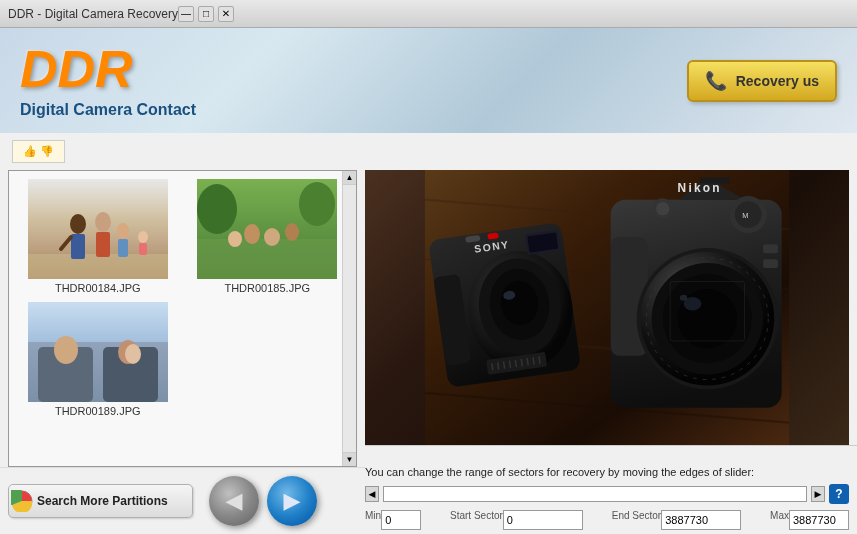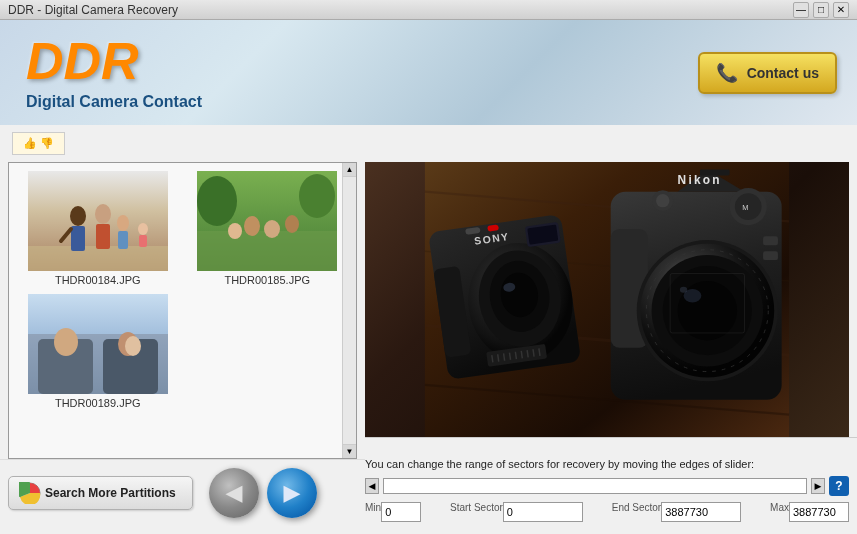--- a/index.html
+++ b/index.html
@@ -8,24 +8,24 @@
       background: #f0f0f0;
       width: 857px;
       height: 534px;
       overflow: hidden;
       user-select: none;
     }
 
     
     .title-bar {
       background: linear-gradient(to bottom, #e8e8e8, #d0d0d0);
-      height: 20px;
-      display: flex;
-      align-items: center;
-      justify-content: space-between;
+      height: 28px;
+      display: flex;
+      align-items: center;
+      justify-content: flex-start;
       padding: 0 8px;
       border-bottom: 1px solid #aaa;
     }
     .title-bar-text {
       font-size: 12px;
       color: #333;
     }
     .title-bar-controls {
       display: flex;
       gap: 4px;
@@ -49,21 +49,20 @@
       height: 105px;
       display: flex;
       align-items: center;
       justify-content: space-between;
       padding: 0 20px;
       position: relative;
     }
     .logo-area {
       display: flex;
       flex-direction: column;
-      margin-left: 6px;
     }
     .logo-ddr {
       font-size: 52px;
       font-weight: 900;
       color: #ff8800;
       text-shadow: 2px 2px 4px rgba(0,0,0,0.3), -1px -1px 2px rgba(255,255,255,0.5);
       font-style: italic;
       line-height: 1;
     }
     .logo-subtitle {
@@ -221,21 +220,21 @@
       width: 185px;
     }
 
     .act-btn {
       display: flex;
       align-items: center;
       gap: 4px;
       background: linear-gradient(to bottom, #f5f5f5, #dcdcdc);
       border: 1px solid #b0b0b0;
       border-radius: 5px;
-      padding: 5px 10px;
+      padding: 5px 2px;
       cursor: pointer;
       font-size: 12px;
       font-weight: 600;
       color: #222;
       box-shadow: 1px 1px 2px rgba(0,0,0,0.15);
     }
 
     .pie-icon {
       width: 22px;
       height: 22px;
@@ -352,21 +351,21 @@
   </div>
 </div>
 
 <div class="header">
   <div class="logo-area">
     <div class="logo-ddr">DDR</div>
     <div class="logo-subtitle">Digital Camera Contact</div>
   </div>
   <button class="contact-btn">
     <span class="contact-icon">📞</span>
-    <span>Contact us</span>
+    <span>Recovery us</span>
   </button>
 </div>
 
 <div class="main-area">
 
   <div class="rating-strip">
     <div class="rating-banner">
       <span>👍</span>
       <span>👎</span>
     </div>

